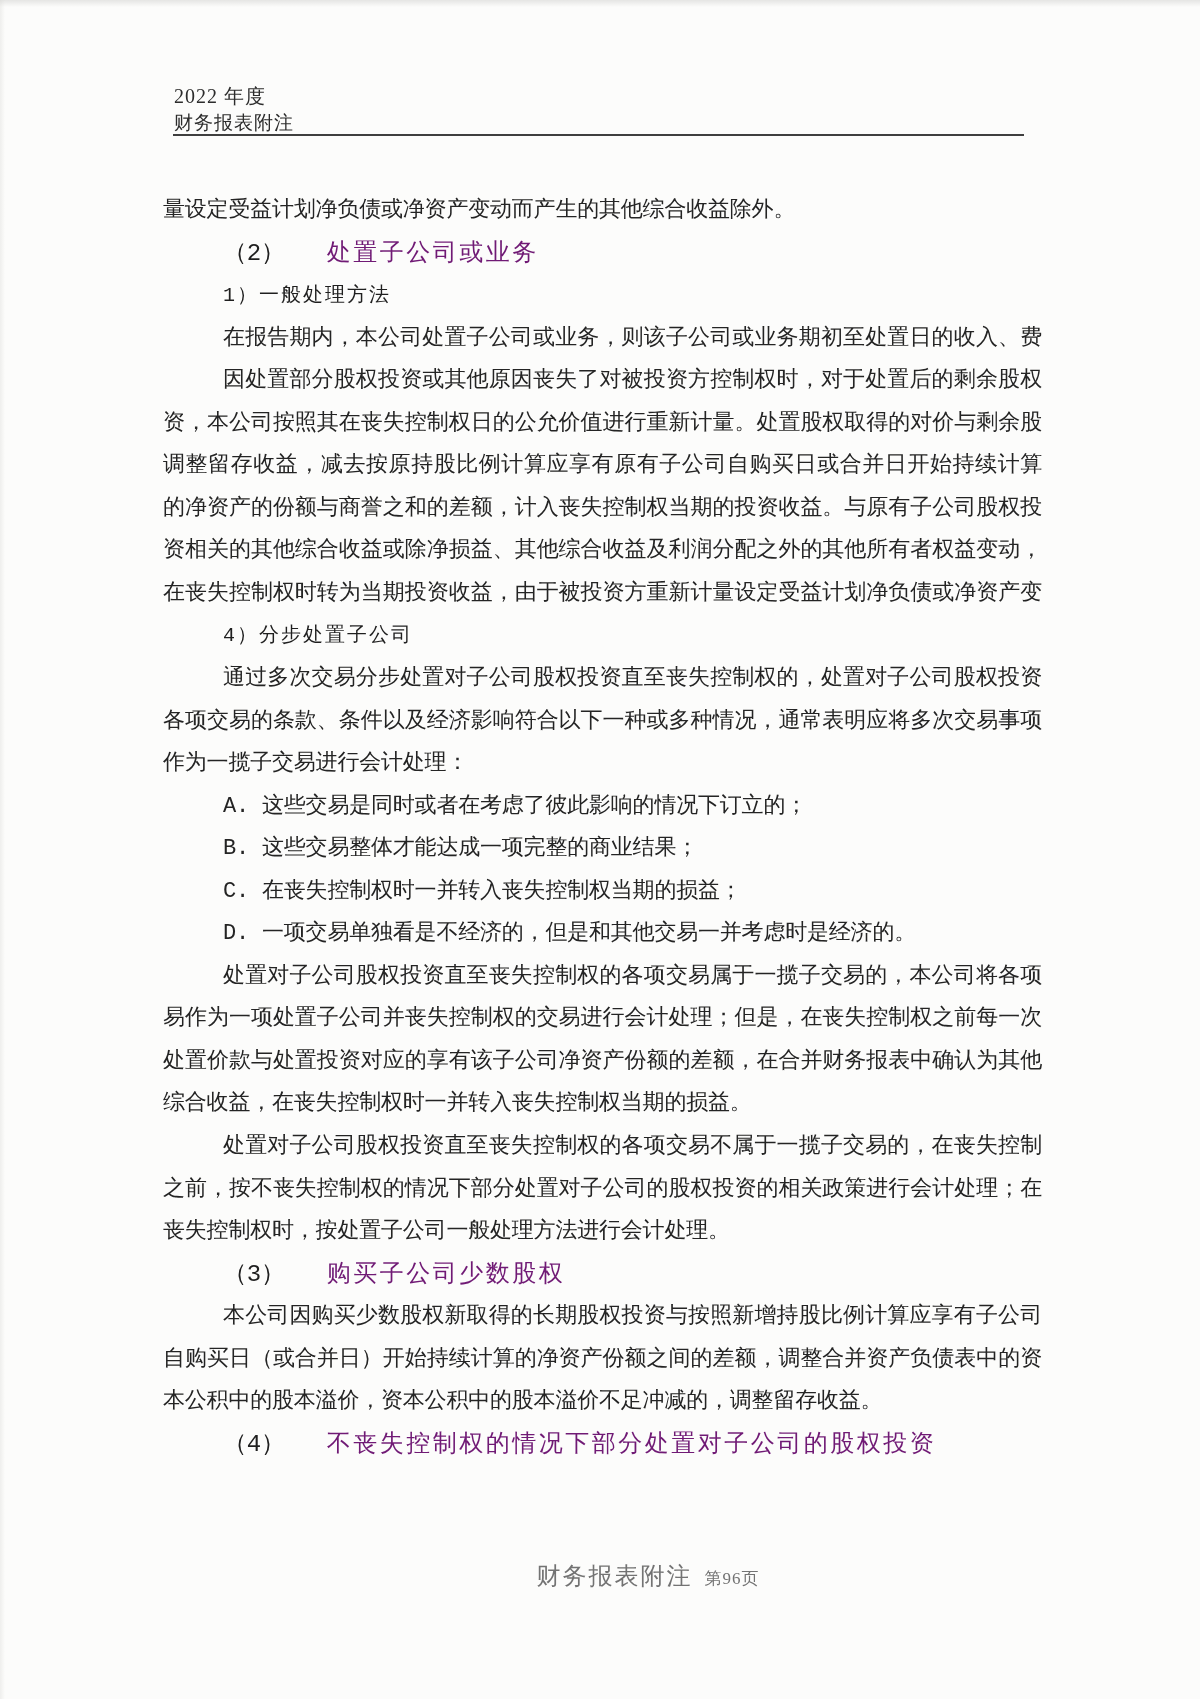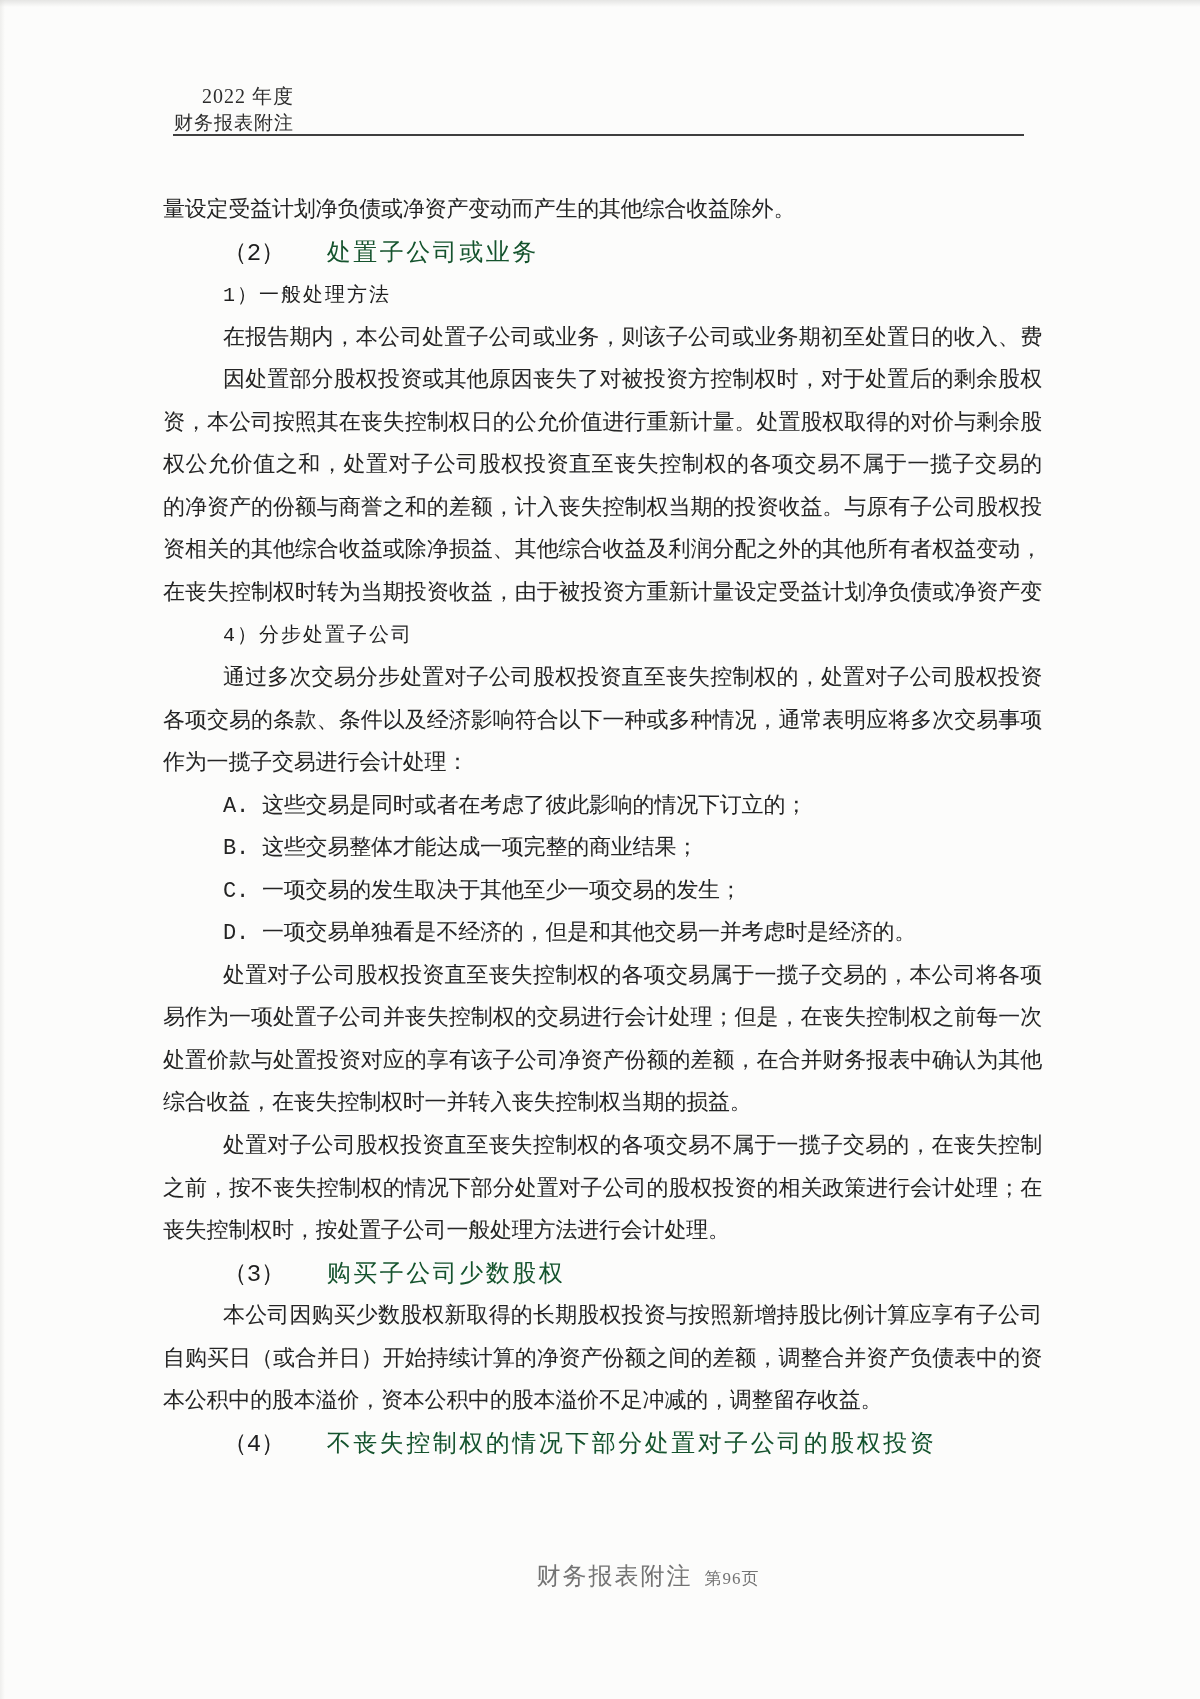--- a/index.html
+++ b/index.html
@@ -27,21 +27,20 @@
   .scan-edge-left {
     position: absolute; top: 0; bottom: 0; left: 0; width: 5px;
     background: linear-gradient(90deg, #d6d6d3, rgba(255,255,255,0));
     opacity: .35;
   }
 
   
   .hdr {
     position: absolute; left: 174px; top: 84px;
     color: #2c2c2c;
-    text-align: right;
   }
   .hdr .h-line1 { font-size: 20px; line-height: 24px; letter-spacing: 1px; }
   .hdr .h-line2 { font-size: 19px; line-height: 24px; margin-top: 3px; letter-spacing: 1px; }
   .hdr-rule {
     position: absolute; left: 173px; top: 134px;
     width: 851px; height: 2px; background: #3f3f3f;
   }
 
   
   .content {
@@ -54,21 +53,21 @@
     letter-spacing: -0.2px;
     color: #242424;
     overflow: hidden;
     white-space: nowrap;
     font-family: Liberation Mono, monospace;
   }
   .just { text-align: justify; text-align-last: justify; white-space: normal; }
   .ind  { text-indent: 60px; }
   .sub  { font-size: 20px; letter-spacing: 2px; color: #1f1f1f; }
   .head .num   { margin-left: 60px; font-size: 24px; color: #1f1f1f; }
-  .head .title { margin-left: 42px; font-size: 24px; letter-spacing: 2.5px; color: #14532d; }
+  .head .title { margin-left: 42px; font-size: 24px; letter-spacing: 2.5px; color: #701a75; }
 
   
   .ftr {
     position: absolute; left: 0; top: 1560px; width: 100%;
     text-align: center; color: #737373; margin-left: 48px;
   }
   .ftr .f-title { font-size: 24px; letter-spacing: 2px; }
   .ftr .f-page  { font-size: 17px; margin-left: 12px; letter-spacing: 1px; }
 </style>
 </head>
@@ -84,31 +83,31 @@
   </div>
   <div class="hdr-rule"></div>
 
   <main class="content" id="content">
       <div class="line">量设定受益计划净负债或净资产变动而产生的其他综合收益除外。</div>
       <div class="line head"><span class="num">（2）</span><span class="title">处置子公司或业务</span></div>
       <div class="line sub ind">1）一般处理方法</div>
       <div class="line ind just">在报告期内，本公司处置子公司或业务，则该子公司或业务期初至处置日的收入、费用、</div>
       <div class="line ind just">因处置部分股权投资或其他原因丧失了对被投资方控制权时，对于处置后的剩余股权投</div>
       <div class="line just">资，本公司按照其在丧失控制权日的公允价值进行重新计量。处置股权取得的对价与剩余股</div>
-      <div class="line just">权公允价值之和，处置对子公司股权投资直至丧失控制权的各项交易不属于一揽子交易的</div>
+      <div class="line just">调整留存收益，减去按原持股比例计算应享有原有子公司自购买日或合并日开始持续计算</div>
       <div class="line just">的净资产的份额与商誉之和的差额，计入丧失控制权当期的投资收益。与原有子公司股权投</div>
       <div class="line just">资相关的其他综合收益或除净损益、其他综合收益及利润分配之外的其他所有者权益变动，</div>
       <div class="line just">在丧失控制权时转为当期投资收益，由于被投资方重新计量设定受益计划净负债或净资产变</div>
       <div class="line sub ind">4）分步处置子公司</div>
       <div class="line ind just">通过多次交易分步处置对子公司股权投资直至丧失控制权的，处置对子公司股权投资的</div>
       <div class="line just">各项交易的条款、条件以及经济影响符合以下一种或多种情况，通常表明应将多次交易事项</div>
       <div class="line">作为一揽子交易进行会计处理：</div>
       <div class="line ind">A. 这些交易是同时或者在考虑了彼此影响的情况下订立的；</div>
       <div class="line ind">B. 这些交易整体才能达成一项完整的商业结果；</div>
-      <div class="line ind">C. 一项交易的发生取决于其他至少一项交易的发生；</div>
+      <div class="line ind">C. 在丧失控制权时一并转入丧失控制权当期的损益；</div>
       <div class="line ind">D. 一项交易单独看是不经济的，但是和其他交易一并考虑时是经济的。</div>
       <div class="line ind just">处置对子公司股权投资直至丧失控制权的各项交易属于一揽子交易的，本公司将各项交</div>
       <div class="line just">易作为一项处置子公司并丧失控制权的交易进行会计处理；但是，在丧失控制权之前每一次</div>
       <div class="line just">处置价款与处置投资对应的享有该子公司净资产份额的差额，在合并财务报表中确认为其他</div>
       <div class="line">综合收益，在丧失控制权时一并转入丧失控制权当期的损益。</div>
       <div class="line ind just">处置对子公司股权投资直至丧失控制权的各项交易不属于一揽子交易的，在丧失控制权</div>
       <div class="line just">之前，按不丧失控制权的情况下部分处置对子公司的股权投资的相关政策进行会计处理；在</div>
       <div class="line">丧失控制权时，按处置子公司一般处理方法进行会计处理。</div>
       <div class="line head"><span class="num">（3）</span><span class="title">购买子公司少数股权</span></div>
       <div class="line ind just">本公司因购买少数股权新取得的长期股权投资与按照新增持股比例计算应享有子公司</div>

